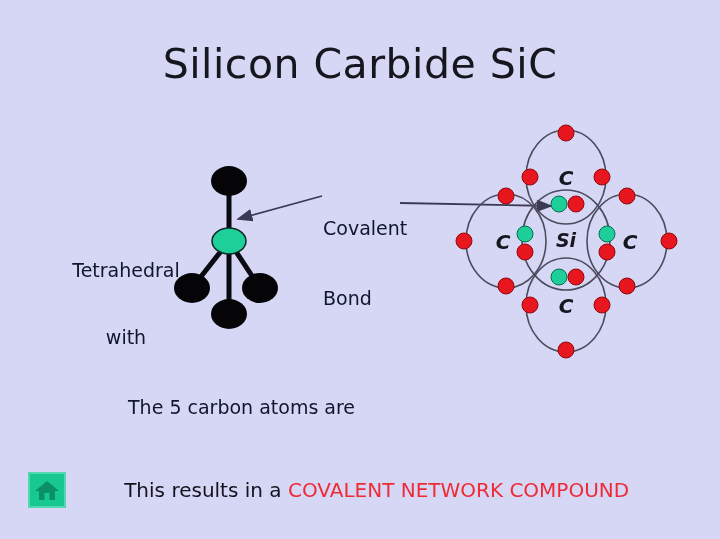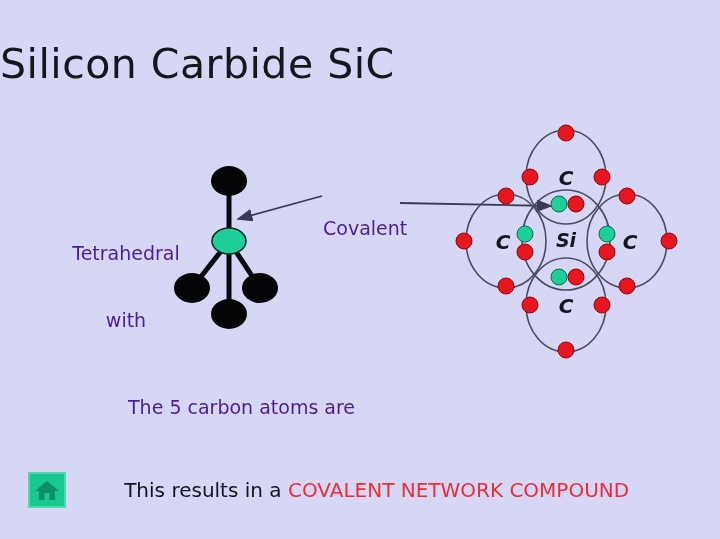--- a/index.html
+++ b/index.html
@@ -20,37 +20,37 @@
   }
   #slide-svg {
     position: absolute;
     left: 0;
     top: 0;
     width: 720px;
     height: 539px;
   }
   .txt {
     position: absolute;
-    color: #4c1d95;
+    color: #0f172a;
     font-family: "DejaVu Sans", sans-serif;
     white-space: pre;
     line-height: 1.18;
   }
   #slide-title {
     left: 0;
     top: 40px;
     width: 720px;
-    text-align: left;
+    text-align: center;
     font-size: 41px;
     letter-spacing: 0.5px;
     color: #16161f;
   }
   #tetra-label {
     left: 52px;
-    top: 197px;
+    top: 214px;
     width: 148px;
     text-align: center;
     font-size: 19px;
   }
   #covalent-bond-label {
     left: 323px;
     top: 171px;
     font-size: 19px;
     line-height: 1.22;
   }
@@ -174,20 +174,21 @@
 
   <div class="txt" id="slide-title">Silicon Carbide SiC</div>
 
   <div class="txt" id="tetra-label">
     <div>Tetrahedral</div>
     <div>with</div>
   </div>
 
   <div class="txt" id="covalent-bond-label">
     <div>Covalent</div>
+    <div>Bond</div>
   </div>
 
   <div class="txt" id="body-paragraph">
     <div>The 5 carbon atoms are</div>
     
   </div>
 
   <div id="footer-bar">
     <div id="home-icon-button">
       <svg width="26" height="24" viewBox="0 0 26 24">

